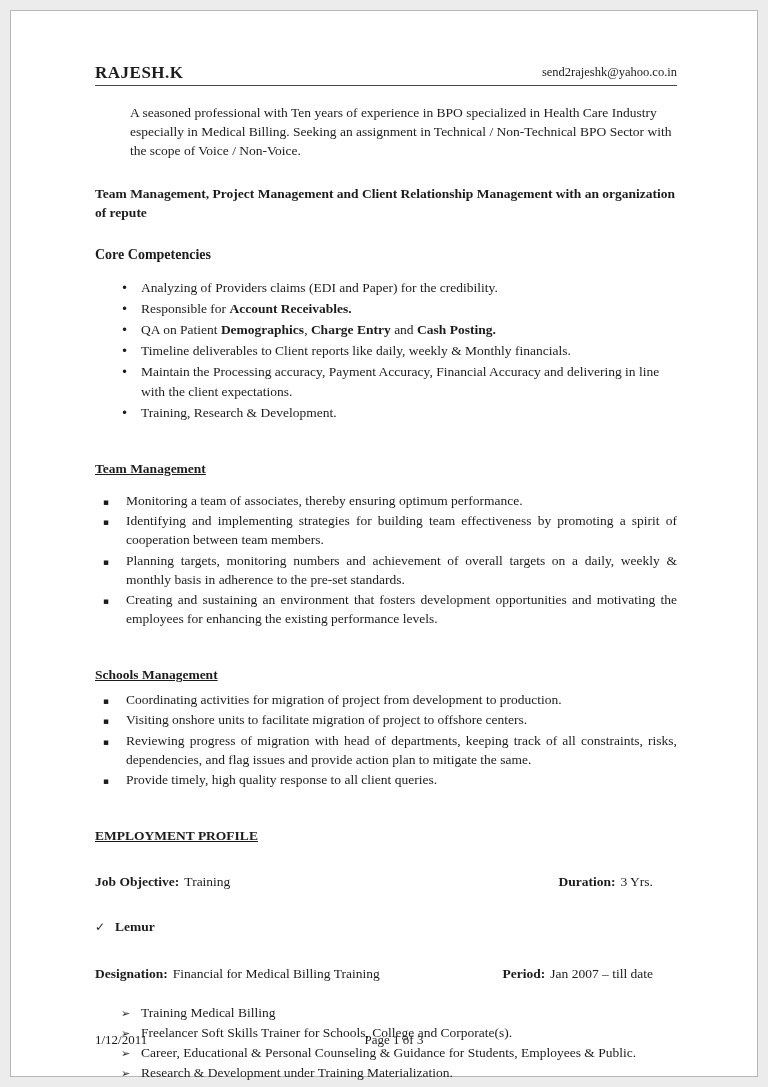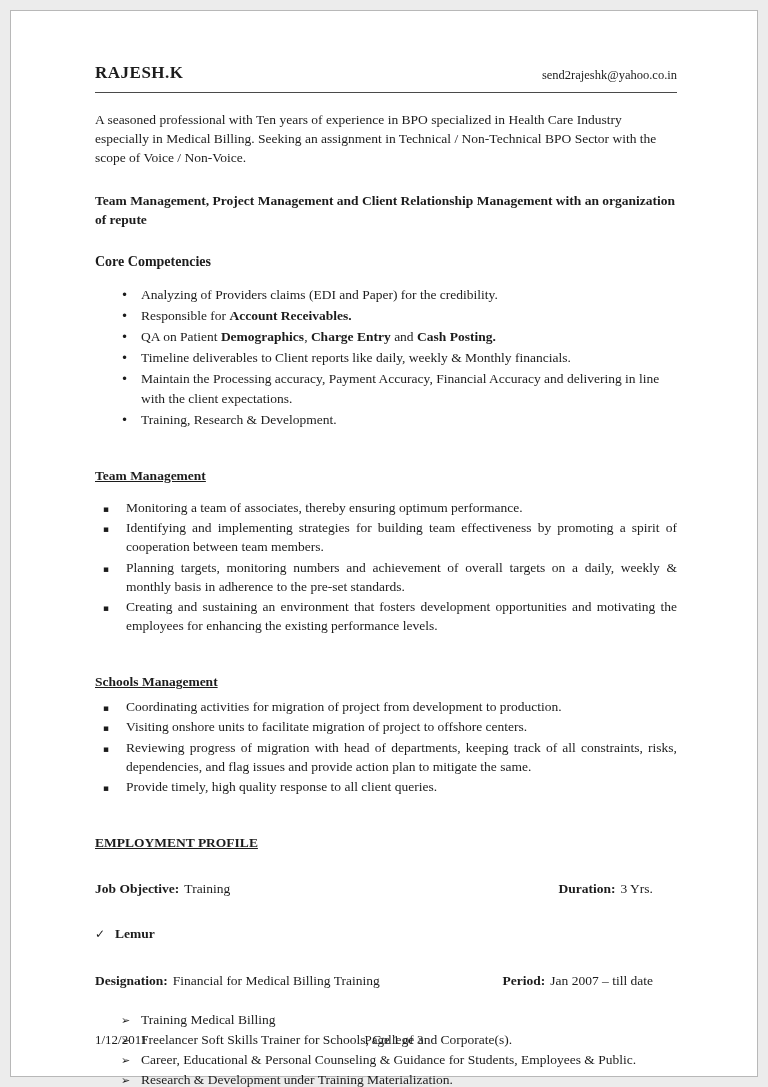--- a/index.html
+++ b/index.html
@@ -20,34 +20,33 @@
   .content {
     position: absolute;
     left: 84px; top: 50px;
     width: 582px;
     font-size: 13.5px;
     line-height: 1.42;
   }
   .doc-header {
     display: flex;
     justify-content: space-between;
-    align-items: flex-end;
+    align-items: center;
     border-bottom: 1px solid #4a4a4a;
-    padding-bottom: 7px;
   }
   .doc-header h1 {
     font-size: 17px;
     font-weight: bold;
     letter-spacing: 0.5px;
   }
   .email {
     font-size: 12.5px;
     font-weight: normal;
   }
-  .summary { margin-top: 17px; }
+  .summary { margin-top: 17px; margin-left: 35px; }
   .highlight { margin-top: 23px; font-weight: bold; }
   h2.section { margin-top: 23px; font-size: 14px; font-weight: bold; }
   h3.section {
     margin-top: 37px;
     font-size: 13.5px;
     font-weight: bold;
     text-decoration: underline;
   }
   ul { list-style: none; }
   li { display: flex; align-items: baseline; }

